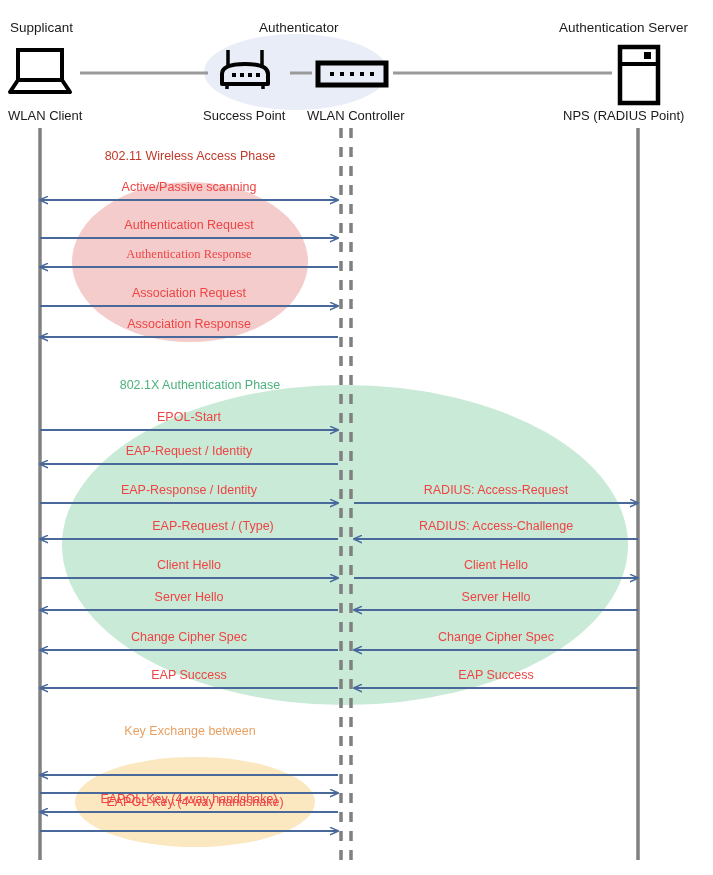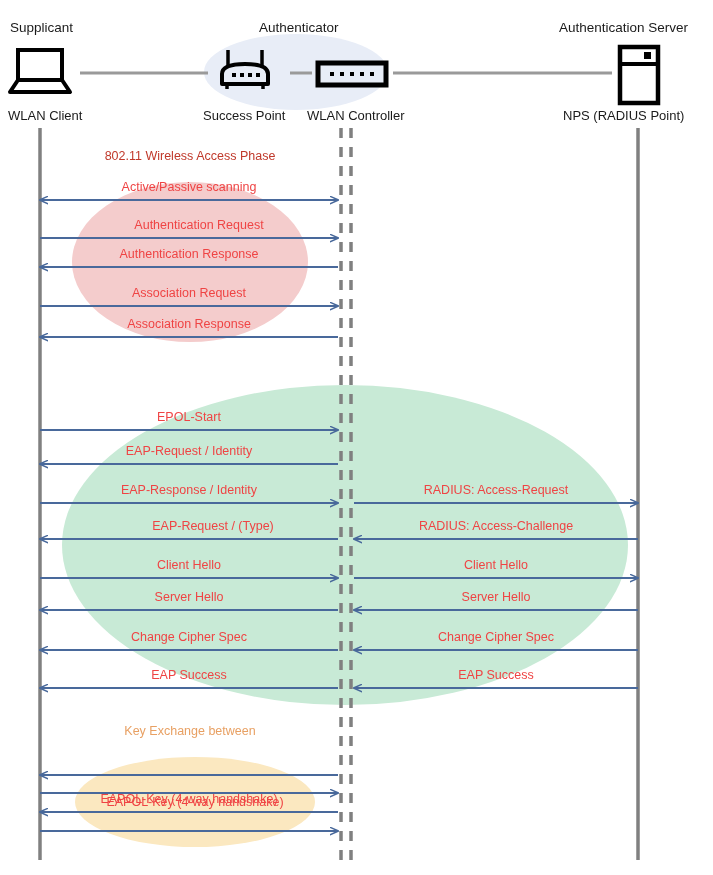--- a/index.html
+++ b/index.html
@@ -108,29 +108,30 @@
   <div class="role-title" style="left:259px;top:20px;">Authenticator</div>
   <div class="role-title" style="left:559px;top:20px;">Authentication Server</div>
 
   <div class="node-label" style="left:8px;top:108px;">WLAN Client</div>
   <div class="node-label" style="left:203px;top:108px;">Success Point</div>
   <div class="node-label" style="left:307px;top:108px;">WLAN Controller</div>
   <div class="node-label" style="left:563px;top:108px;">NPS (RADIUS Point)</div>
 
   <div class="phase-label" style="left:90px;top:147px;width:200px;color:#c0392b;">802.11 Wireless Access Phase</div>
 
+  <div class="phase-label" style="left:102px;top:376px;width:196px;color:#4cb27c;">802.1X Authentication Phase</div>
 
   <div class="phase-label" style="left:95px;top:722px;width:190px;color:#e8a063;">
     <div>Key Exchange between</div>
   </div>
 
   <div id="label-layer">
       <div class="msg-label" style="left: 39px; top: 180px; width: 300px;">Active/Passive scanning</div>
-      <div class="msg-label" style="left: 39px; top: 218px; width: 300px; padding-left: 10px;">Authentication Request</div>
-      <div class="msg-label" style="left: 39px; top: 247px; width: 300px;">Authentication Response</div>
+      <div class="msg-label" style="left: 39px; top: 218px; width: 300px;">Authentication Request</div>
+      <div class="msg-label" style="left: 39px; top: 247px; width: 300px; font-family: Liberation Serif, serif;">Authentication Response</div>
       <div class="msg-label" style="left: 39px; top: 286px; width: 300px;">Association Request</div>
       <div class="msg-label" style="left: 39px; top: 317px; width: 300px;">Association Response</div>
       <div class="msg-label" style="left: 39px; top: 410px; width: 300px;">EPOL-Start</div>
       <div class="msg-label" style="left: 39px; top: 444px; width: 300px;">EAP-Request / Identity</div>
       <div class="msg-label" style="left: 39px; top: 483px; width: 300px;">EAP-Response / Identity</div>
       <div class="msg-label" style="left: 346px; top: 483px; width: 300px;">RADIUS: Access-Request</div>
       <div class="msg-label" style="left: 39px; top: 519px; width: 300px; padding-left: 24px;">EAP-Request / (Type)</div>
       <div class="msg-label" style="left: 346px; top: 519px; width: 300px;">RADIUS: Access-Challenge</div>
       <div class="msg-label" style="left: 39px; top: 558px; width: 300px;">Client Hello</div>
       <div class="msg-label" style="left: 346px; top: 558px; width: 300px;">Client Hello</div>

